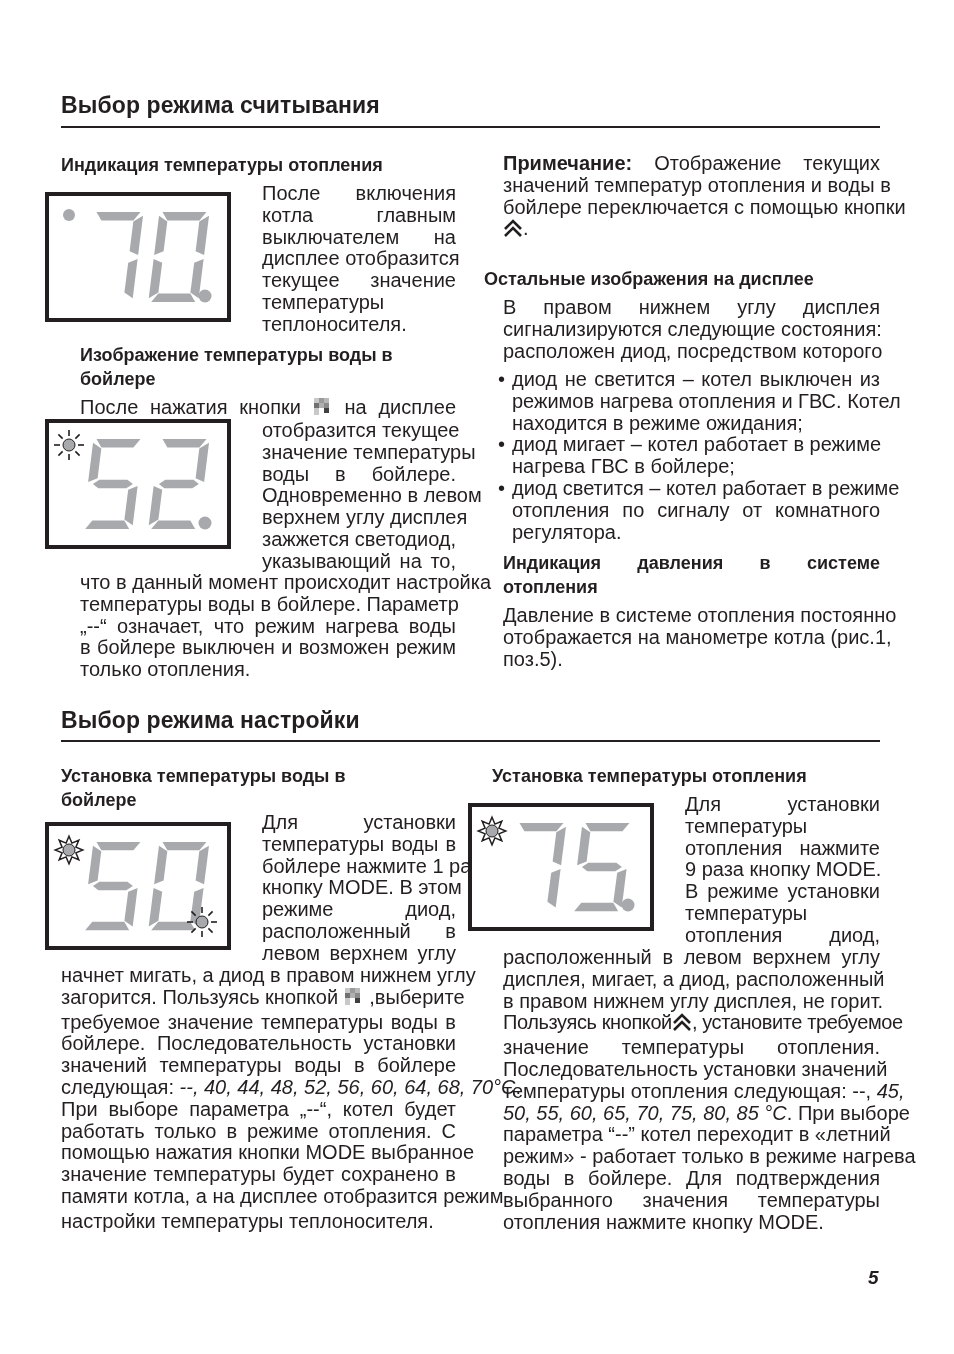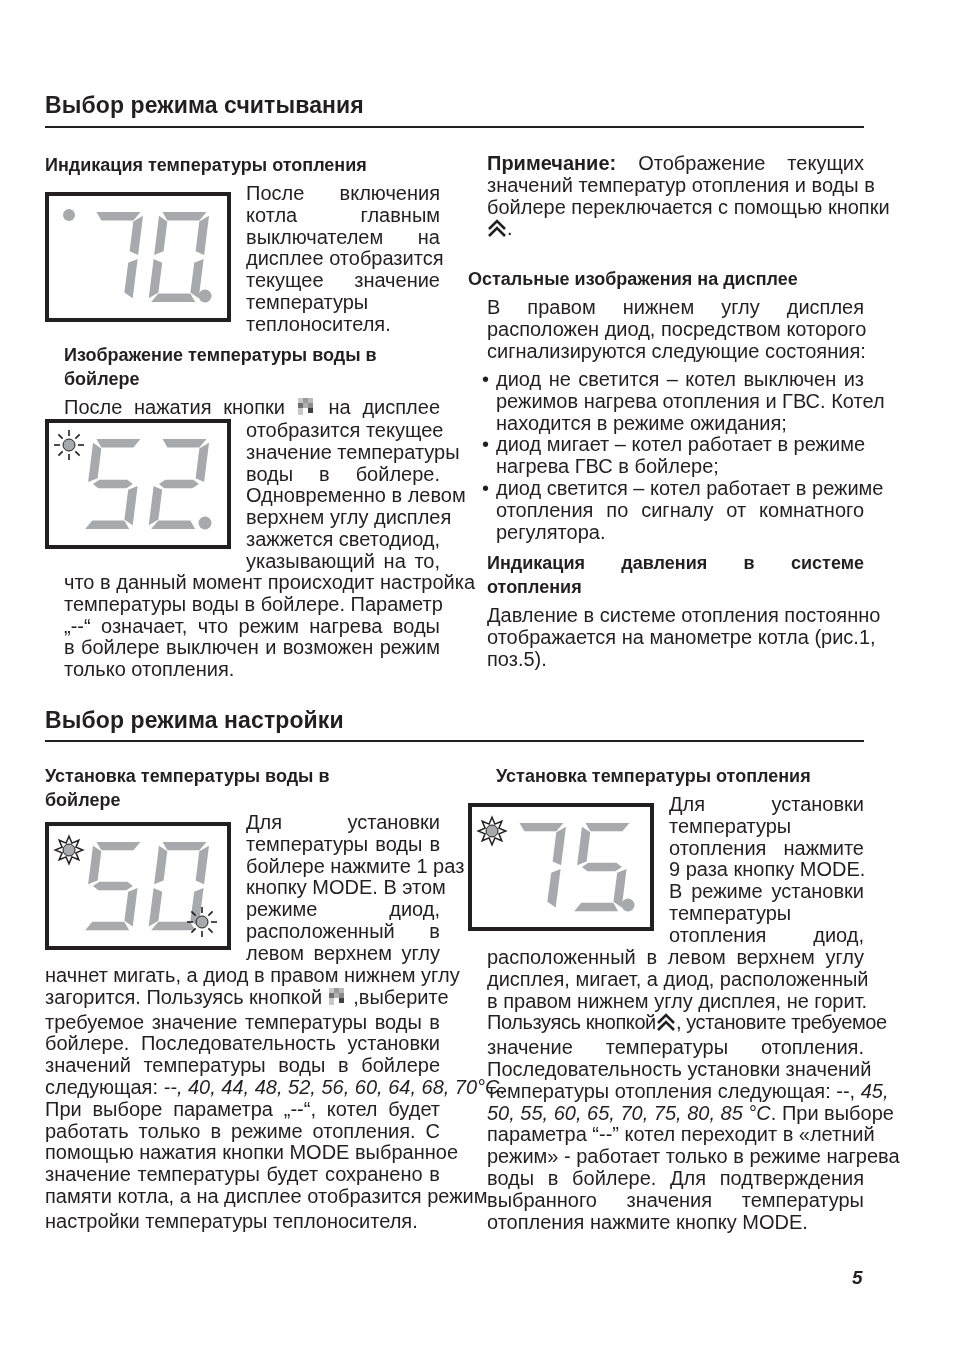--- a/index.html
+++ b/index.html
@@ -1,18 +1,18 @@
 <!DOCTYPE html>
 <html><head>
 <meta charset="utf-8">
 <style>
   html, body { margin: 0; padding: 0; background: #ffffff; }
   body { width: 954px; height: 1354px; position: relative; overflow: hidden;
          font-family: "Liberation Sans", "DejaVu Sans", sans-serif; color: #231f20; }
-  .abs { position: absolute; }
+  .abs { position: absolute; margin-left: 16px; }
   .h1 { font-size: 23px; font-weight: bold; letter-spacing: 0.1px; }
   .rule { height: 2px; background: #231f20; }
   .h2 { font-size: 18px; font-weight: bold; line-height: 24px; }
   .p { font-size: 20px; line-height: 21.8px; text-align: justify; }
   .line { display: block; text-align: justify; text-align-last: justify; white-space: nowrap; }
   .line.left { text-align-last: left; }
   .disp { position: absolute; border: 4px solid #231f20; box-sizing: border-box; background: #fff; }
   .disp svg { position: absolute; left: 0; top: 0; }
   .btn-ico { display: inline-block; vertical-align: -3px; }
   .it { font-style: italic; }
@@ -127,22 +127,22 @@
   <span class="line">бойлере переключается с помощью кнопки</span>
   <span class="line left"><span class="btn-ico"><svg width="20" height="20" viewBox="0 0 20 20">
           <polyline points="2,11 10,3 18,11" fill="none" stroke="#231f20" stroke-width="2.6"></polyline>
           <polyline points="2,18 10,10 18,18" fill="none" stroke="#231f20" stroke-width="2.6"></polyline>
         </svg></span><span>.</span></span>
 </div>
 
 <div class="abs h2" style="left:468px; top:267px;">Остальные изображения на дисплее</div>
 <div class="abs p" style="left:487px; top:297px; width:377px;">
   <span class="line">В правом нижнем углу дисплея</span>
+  <span class="line left">сигнализируются следующие состояния:</span>
   <span class="line">расположен диод, посредством которого</span>
-  <span class="line left">сигнализируются следующие состояния:</span>
 </div>
 <div class="abs p" style="left:482px; top:369px; width:382px;">
   <div class="bullet">
     <span class="line">диод не светится – котел выключен из</span>
     <span class="line">режимов нагрева отопления и ГВС. Котел</span>
     <span class="line left">находится в режиме ожидания;</span>
   </div>
   <div class="bullet">
     <span class="line">диод мигает – котел работает в режиме</span>
     <span class="line left">нагрева ГВС в бойлере;</span>
@@ -233,21 +233,21 @@
   <span class="line">значений температуры воды в бойлере</span>
   <span class="line"><span>следующая:</span> <span class="it">--, 40, 44, 48, 52, 56, 60, 64, 68, 70°C</span>.</span>
   <span class="line">При выборе параметра „--“, котел будет</span>
   <span class="line">работать только в режиме отопления. С</span>
   <span class="line">помощью нажатия кнопки MODE выбранное</span>
   <span class="line">значение температуры будет сохранено в</span>
   <span class="line">памяти котла, а на дисплее отобразится режим</span>
   <span class="line left" style="margin-top:3px;">настройки температуры теплоносителя.</span>
 </div>
 
-<div class="abs h2" style="left:496px; top:764px;">Установка температуры отопления</div>
+<div class="abs h2" style="left:476px; top:764px;">Установка температуры отопления</div>
 <div class="disp" style="left:468px; top:803px; width:186px; height:128px;">
     <svg width="178" height="120" viewBox="0 0 178 120">
       <g transform="translate(30,14) scale(1,0.939)">
         <polygon points="17.5,2.0 61.5,2.0 54.4,11.0 22.4,11.0" fill="#a7a9ac"></polygon>
         <polygon points="64.0,6.0 59.1,47.0 50.6,43.0 54.3,12.0" fill="#a7a9ac"></polygon>
         <polygon points="58.6,51.0 53.7,92.0 45.4,86.0 49.2,55.0" fill="#a7a9ac"></polygon>
       </g>
       <g transform="translate(96,14) scale(1,0.939)">
         <polygon points="17.5,2.0 61.5,2.0 54.4,11.0 22.4,11.0" fill="#a7a9ac"></polygon>
         <polygon points="14.0,6.0 22.3,12.0 18.6,43.0 9.1,47.0" fill="#a7a9ac"></polygon>

